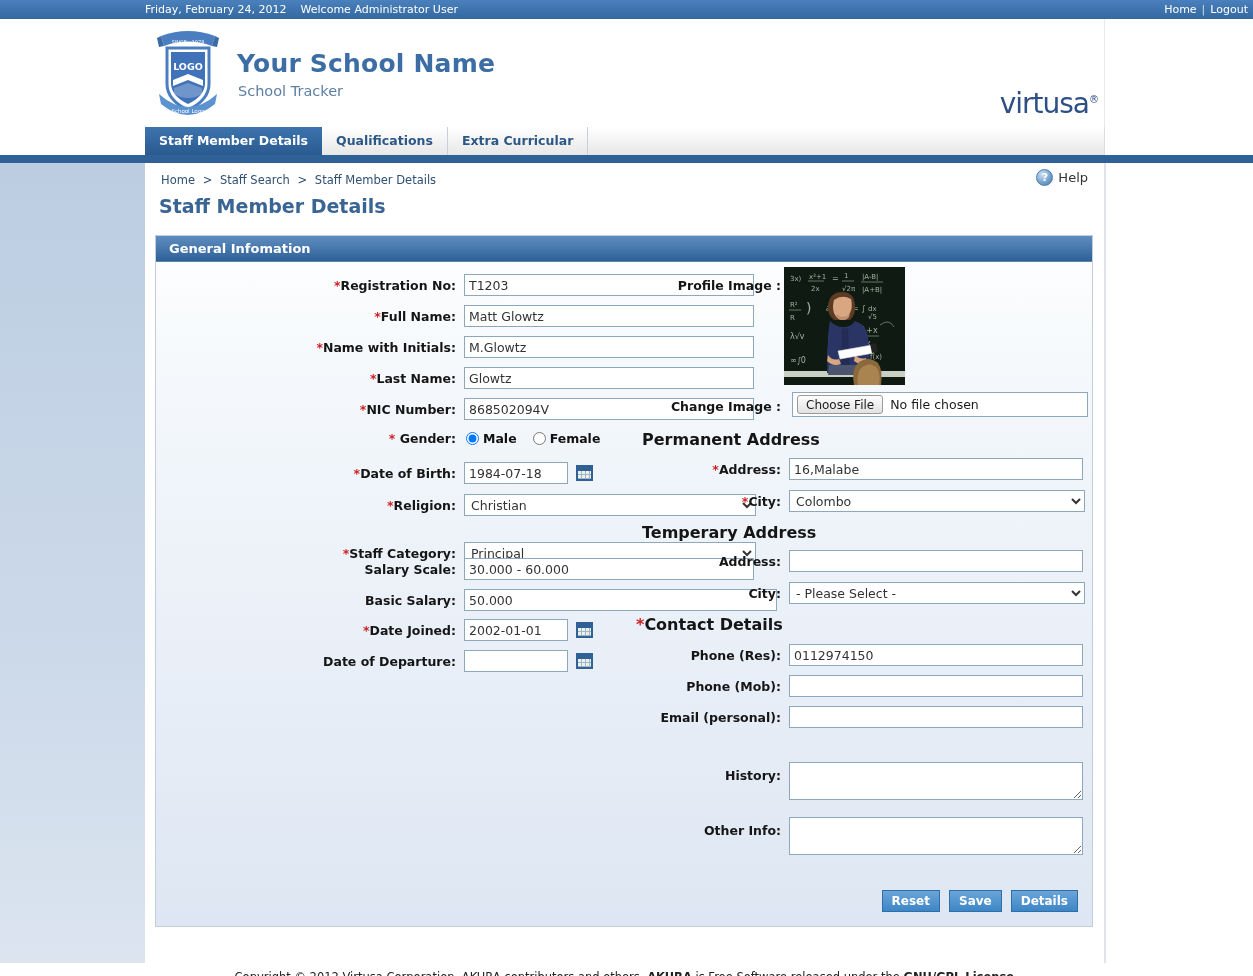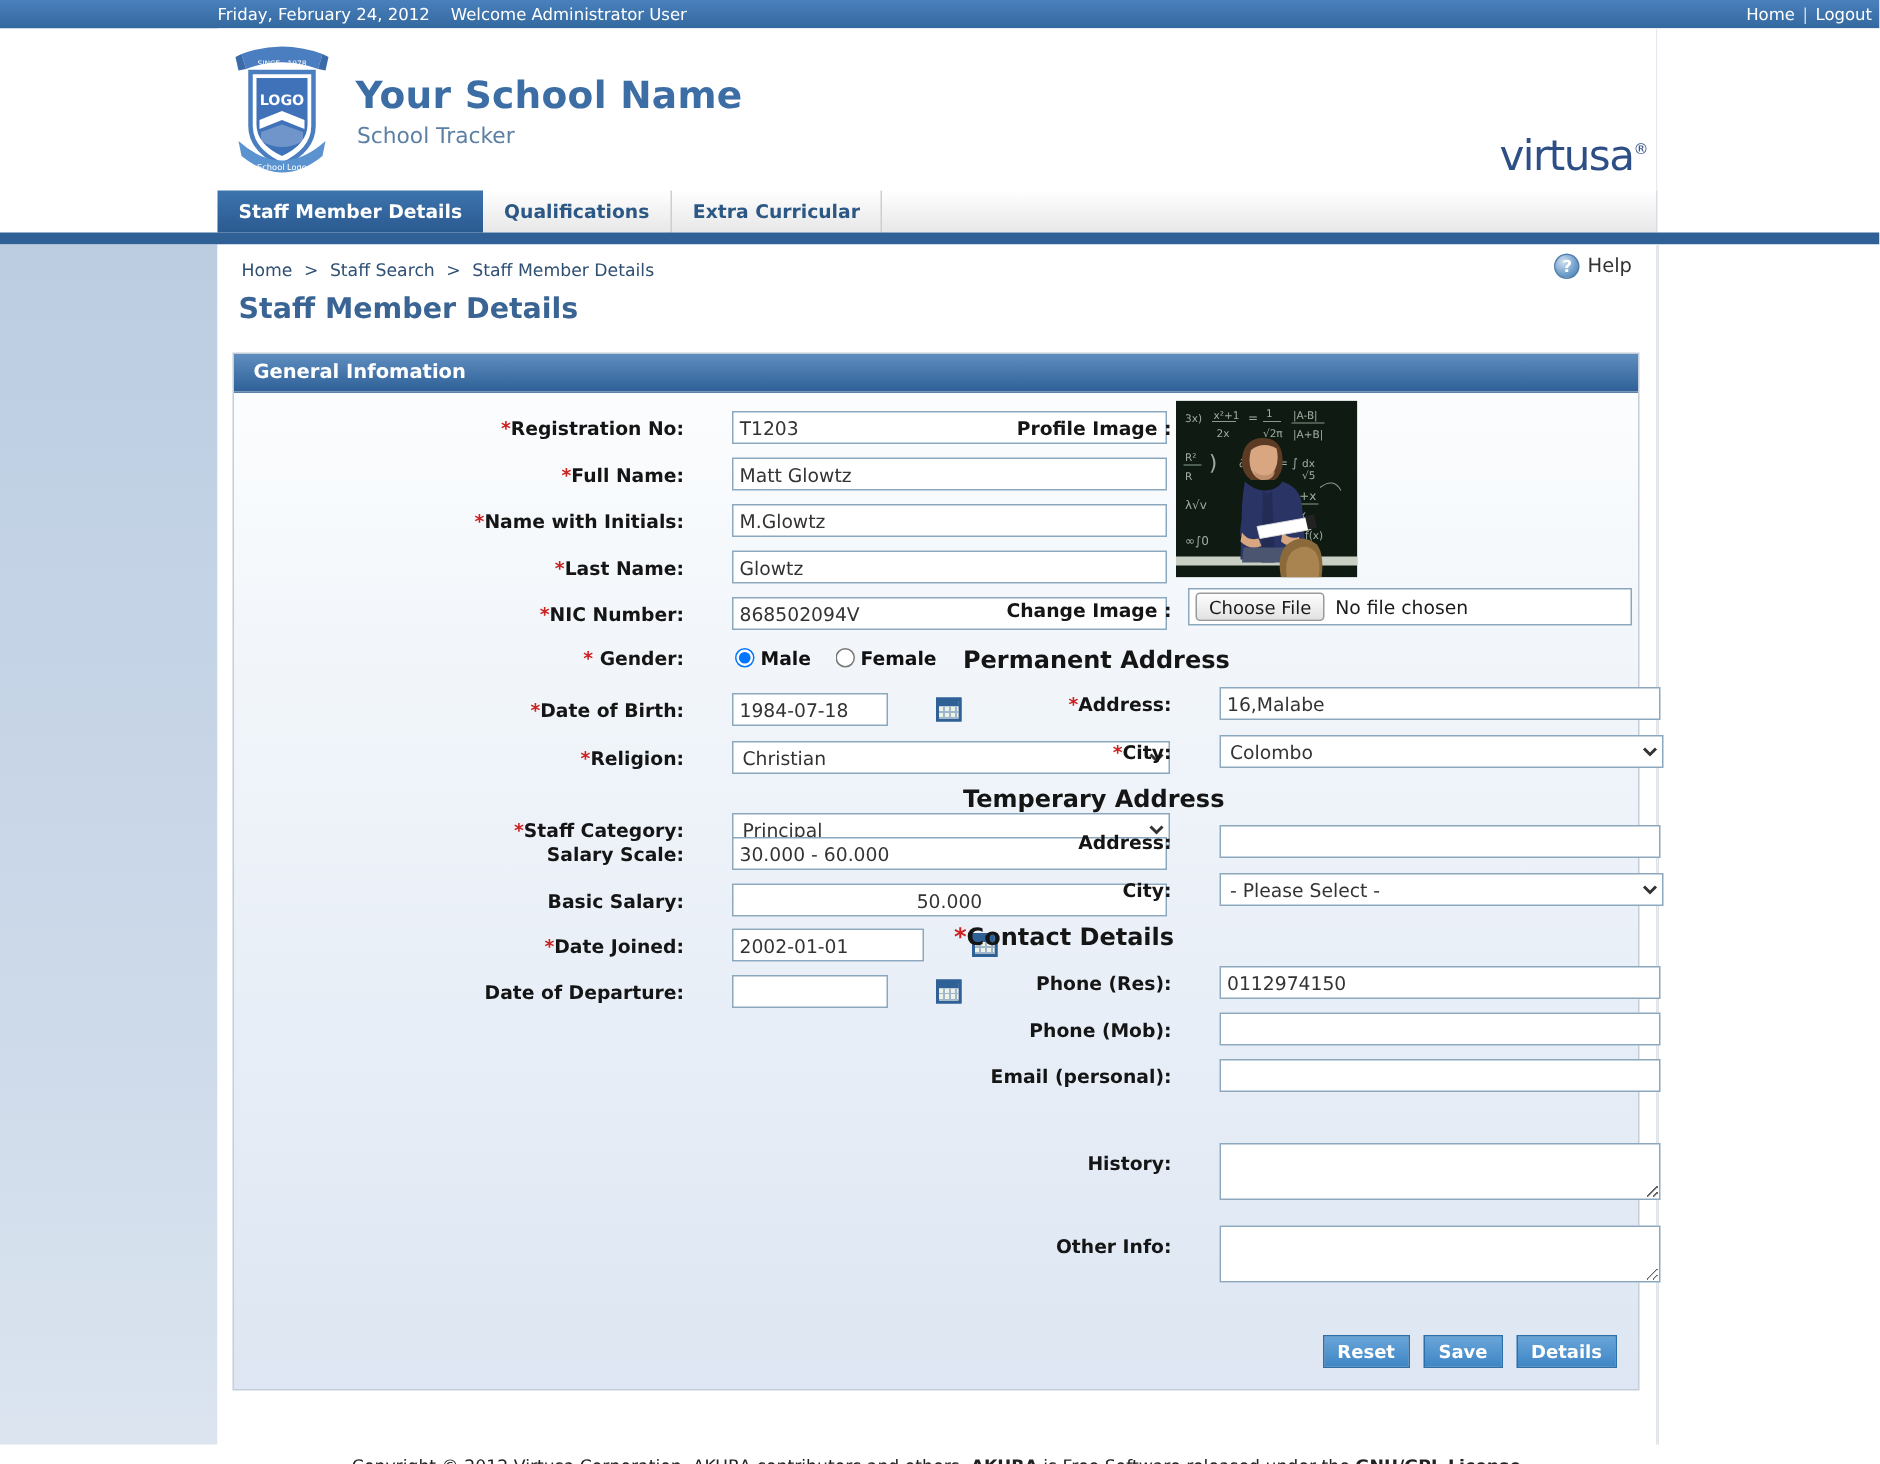--- a/index.html
+++ b/index.html
@@ -130,21 +130,21 @@
     height:26px; line-height:25px;
     background:linear-gradient(#5f8dc0,#2e6197);
     color:#ffffff; font-size:13px; font-weight:bold;
     padding-left:13px;
     border-bottom:1px solid #5e83aa;
   }
   .form-area{position:relative; height:664px;}
 
   
   .row{
-    position:absolute; display:flex; align-items:center;gap:24px;
+    position:absolute; display:flex; align-items:center;
   }
   .lab{
     font-size:12.5px; font-weight:bold; color:#151515;
     text-align:right; white-space:nowrap;
   }
   .req{color:#c22; font-weight:bold;}
   input.txt, .fakeinput{
     height:22px; border:1px solid #8ba8bf;
     background:#ffffff; font-size:12.5px; color:#333;
     padding:1px 4px; font-family:"DejaVu Sans", sans-serif;
@@ -342,26 +342,26 @@
           </select>
         </div>
 
         <div class="row" style="left:0; top:296px;">
           <span class="lab" style="width:300px">Salary Scale:</span>
           <input class="txt" style="width: 290px; margin-left: 8px;" value="30.000 - 60.000">
         </div>
 
         <div class="row" style="left:0; top:327px;">
           <span class="lab" style="width:300px">Basic Salary:</span>
-          <input class="txt" style="width: 290px; margin-left: 8px; text-align: center;" value="50.000">
+          <input class="txt" style="width: 313px; margin-left: 8px;" value="50.000">
         </div>
 
         <div class="row" style="left:0; top:357px;">
           <span class="lab" style="width:300px"><span class="req">*</span><span>Date Joined:</span></span>
-          <input class="txt" style="width: 128px; margin-left: 8px;" value="2002-01-01">
+          <input class="txt" style="width: 104px; margin-left: 8px;" value="2002-01-01">
           <span class="cal"></span>
         </div>
 
         <div class="row" style="left:0; top:388px;">
           <span class="lab" style="width:300px">Date of Departure:</span>
           <input class="txt" style="width: 104px; margin-left: 8px;" value="">
           <span class="cal"></span>
         </div>
 
         <div class="lab" style="position:absolute; left:480px; top:16px; width:145px;">Profile Image :</div>

